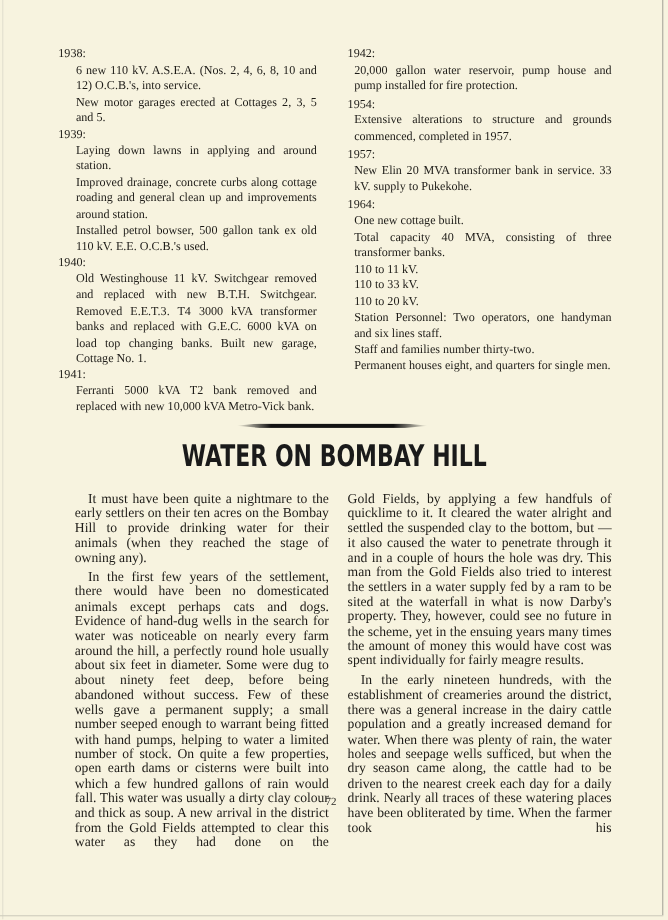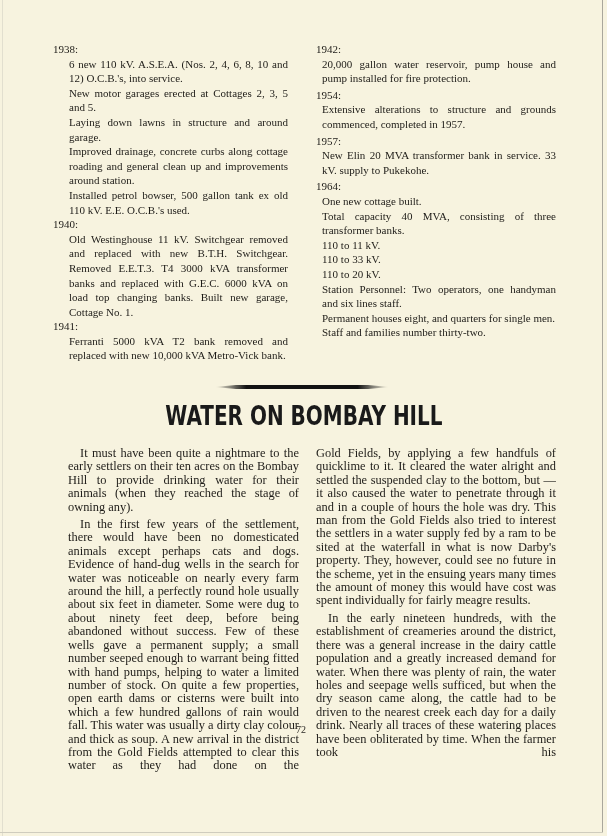--- a/index.html
+++ b/index.html
@@ -82,22 +82,23 @@
 
 <div class="timeline-col timeline-left">
   <div class="entry">
     <span class="year">1938:</span>
     <div class="desc">
       <p>6 new 110 kV. A.S.E.A. (Nos. 2, 4, 6, 8, 10 and 12) O.C.B.'s, into service.</p>
       <p>New motor garages erected at Cottages 2, 3, 5 and 5.</p>
     </div>
   </div>
   <div class="entry">
+    <span class="year">1939:</span>
     <div class="desc">
-      <p class="gap-small">Laying down lawns in structure and around garage.</p>
+      <p class="gap-small">Laying down lawns in applying and around station.</p>
       <p>Improved drainage, concrete curbs along cottage roading and general clean up and improvements around station.</p>
       <p>Installed petrol bowser, 500 gallon tank ex old 110 kV. E.E. O.C.B.'s used.</p>
     </div>
   </div>
   <div class="entry">
     <span class="year">1940:</span>
     <div class="desc">
       <p class="gap-small">Old Westinghouse 11 kV. Switchgear removed and replaced with new B.T.H. Switchgear. Removed E.E.T.3. T4 3000 kVA transformer banks and replaced with G.E.C. 6000 kVA on load top changing banks. Built new garage, Cottage No. 1.</p>
     </div>
   </div>
@@ -130,22 +131,22 @@
   </div>
   <div class="entry gap-small">
     <span class="year">1964:</span>
     <div class="desc">
       <p class="gap-small">One new cottage built.</p>
       <p>Total capacity 40 MVA, consisting of three transformer banks.</p>
       <p>110 to 11 kV.</p>
       <p>110 to 33 kV.</p>
       <p>110 to 20 kV.</p>
       <p class="gap-med">Station Personnel: Two operators, one handyman and six lines staff.</p>
+      <p>Staff and families number thirty-two.</p>
       <p>Permanent houses eight, and quarters for single men.</p>
-      <p>Staff and families number thirty-two.</p>
     </div>
   </div>
 </div>
 
 <div class="divider-rule"></div>
 
 <h1 class="article-title">WATER ON BOMBAY HILL</h1>
 
 <div class="article-col article-left">
   <p>It must have been quite a nightmare to the early settlers on their ten acres on the Bombay Hill to provide drinking water for their animals (when they reached the stage of owning any).</p>

